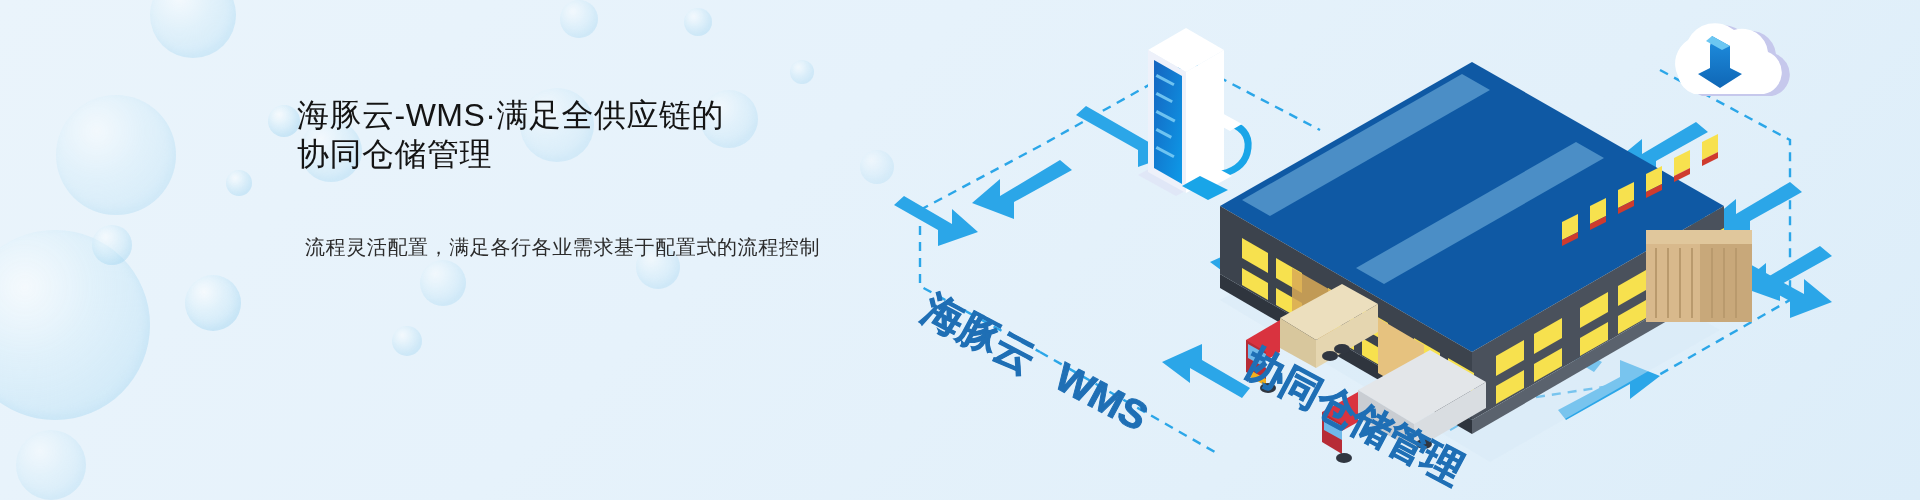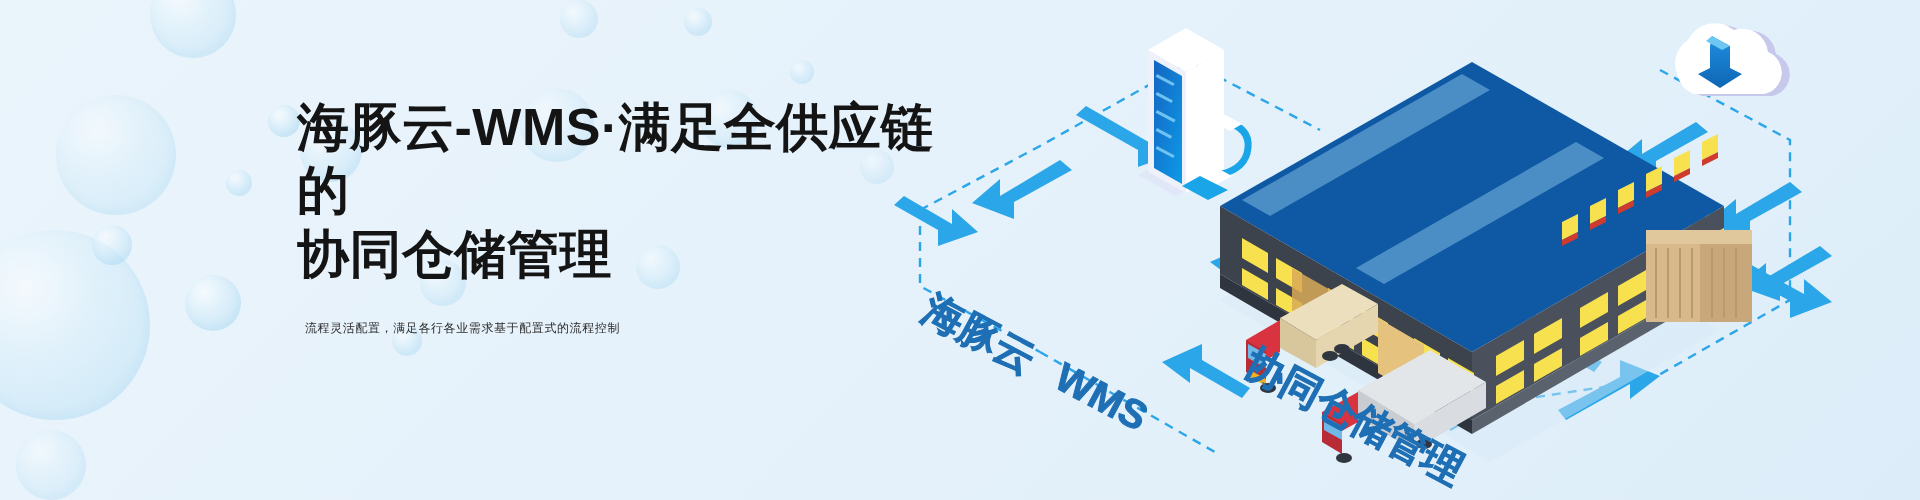--- a/index.html
+++ b/index.html
@@ -19,25 +19,25 @@
     background:radial-gradient(circle at 34% 30%,
         rgba(255,255,255,.95) 0%,
         rgba(214,238,250,.80) 38%,
         rgba(166,217,243,.55) 72%,
         rgba(150,208,240,.30) 100%);
     box-shadow:inset -3px -4px 10px rgba(120,190,230,.28);
   }
   
   .copy{position:absolute;left:297px;top:96px;width:640px;z-index:5;}
   .headline{
-    font-size:52px;line-height:1.22;color:#141414;font-weight:700;
+    font-size:32px;line-height:1.22;color:#141414;font-weight:400;
     letter-spacing:.5px;white-space:pre-line;margin:0;
   }
   .subhead{
-    margin:34px 0 0 8px;font-size:12px;color:#2c2c2c;letter-spacing:.6px;
+    margin:60px 0 0 8px;font-size:20px;color:#2c2c2c;letter-spacing:.6px;
   }
   
   .art{position:absolute;left:890px;top:0;width:1030px;height:500px;}
   .art svg{display:block;width:1030px;height:500px;}
 </style>
 </head>
 <body>
 
 <div class="banner">
 

